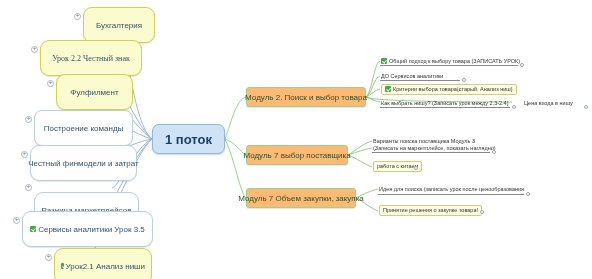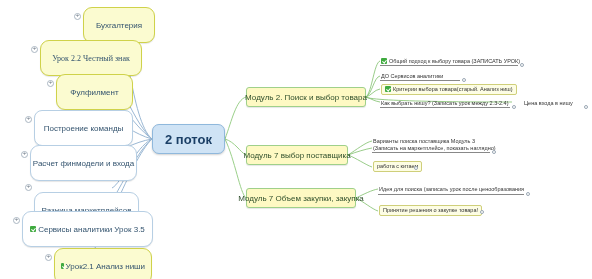--- a/index.html
+++ b/index.html
@@ -55,21 +55,21 @@
     box-shadow: 0 1px 1px rgba(0,0,0,0.10);
     padding: 17px 6px;
   }
   
   .node-left.hl {
     background: #fbfbd0;
     border: 1px solid #cfd24a;
   }
   
   .node-right {
-    background: #fef9c3;
+    background: #fdba74;
     border: 1px solid #9fd08a;
     border-radius: 3px;
     color: #2f4f2b;
     font-size: 8px;
     box-shadow: 0 1px 1px rgba(0,0,0,0.10);
     padding: 0 5px;
   }
   
   .leaf {
     position: absolute;
@@ -175,21 +175,21 @@
     <g fill="none" stroke="#555555" stroke-width="0.7">
       <line x1="380" y1="65.5" x2="518" y2="65.5"></line>
       <line x1="380" y1="80.5" x2="460" y2="80.5"></line>
       <line x1="380" y1="107.5" x2="510" y2="107.5"></line>
       <line x1="372" y1="152.5" x2="490" y2="152.5"></line>
       <line x1="378" y1="194.5" x2="524" y2="194.5"></line>
     </g>
   </svg>
 
   <div class="node node-root" style="left:152px; top:124px; width:73px; height:30px;">
-    <span>2 поток</span>
+    <span>1 поток</span>
   </div>
 
   <div class="node node-left hl" style="left:83px; top:7px; width:72px; height:20px;">
     <span>Бухгалтерия</span>
   </div>
   <div class="plus" style="left:74px; top:13px;"></div>
 
   <div class="node node-left hl" style="left:40px; top:40px; width:102px; height:20px;font-family:Liberation Serif, serif;">
     <span>Урок 2.2 Честный знак</span>
   </div>
@@ -199,21 +199,21 @@
     <span>Фулфилмент</span>
   </div>
   <div class="plus" style="left:47px; top:80px;"></div>
 
   <div class="node node-left" style="left:34px; top:110px; width:99px; height:20px;border-radius:8px;">
     <span>Построение команды</span>
   </div>
   <div class="plus" style="left:25px; top:116px;"></div>
 
   <div class="node node-left" style="left:30px; top:145px; width:107px; height:20px;">
-    <span>Расчет финмодели и  входа</span>
+    <span>Честный финмодели и  затрат</span>
   </div>
   <div class="plus" style="left:21px; top:151px;"></div>
 
   <div class="node node-left" style="left:34px; top:192px; width:105px; height:32px;">
     <span>Разница маркетплейсов</span>
   </div>
   <div class="plus" style="left:25px; top:184px;"></div>
 
   <div class="node node-left" style="left:22px; top:211px; width:131px; height:20px;">
     <span class="check"></span>

